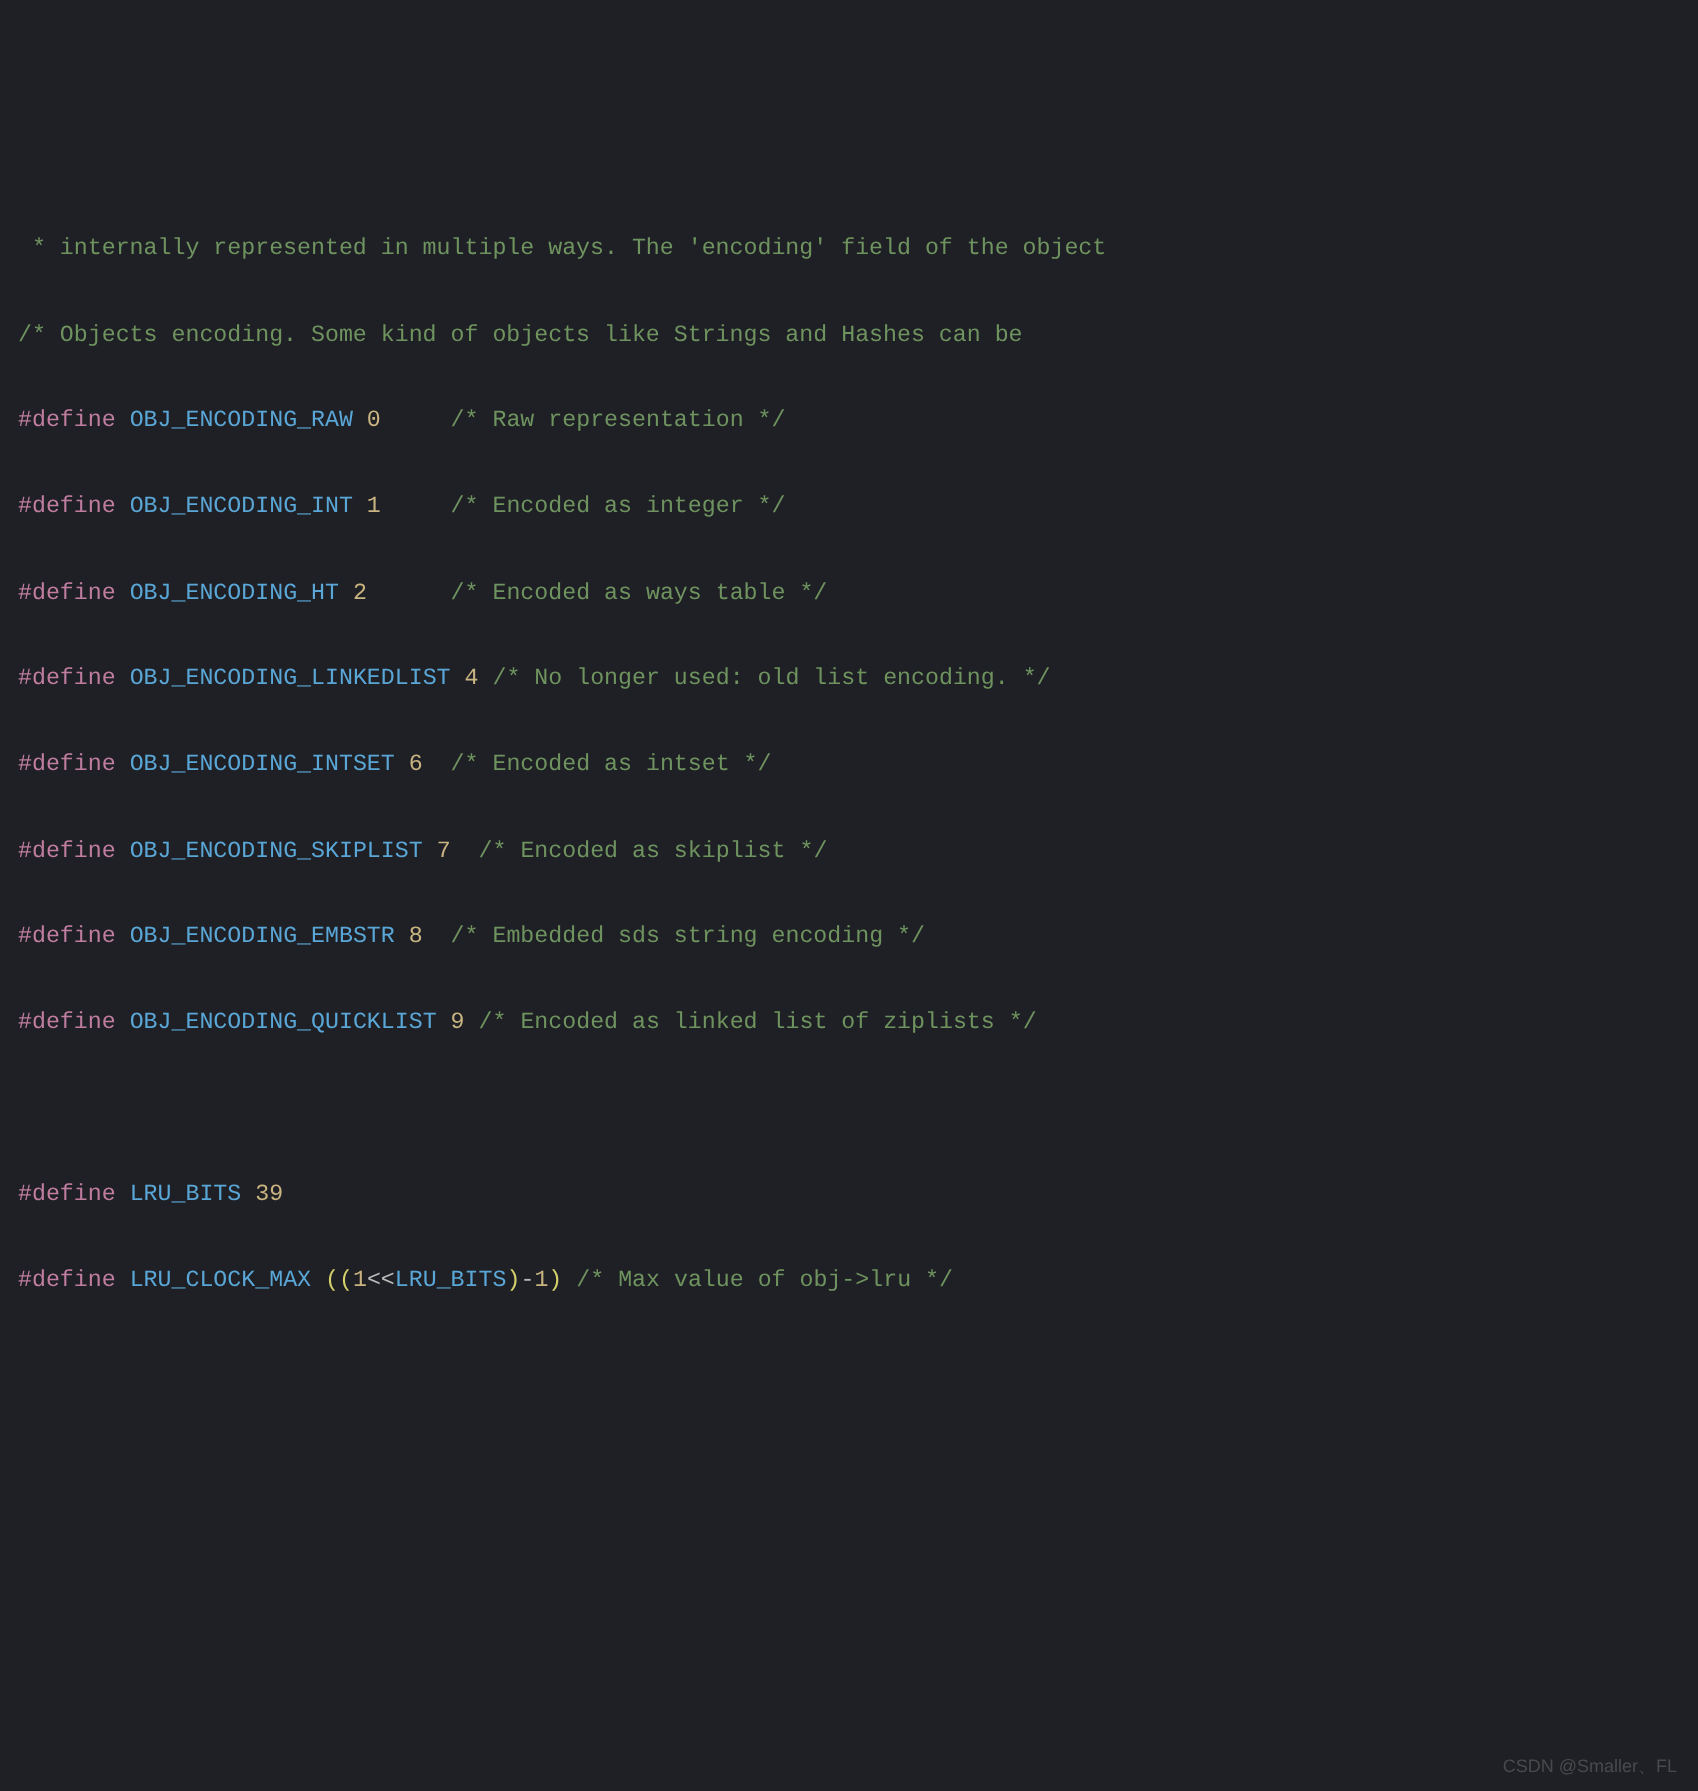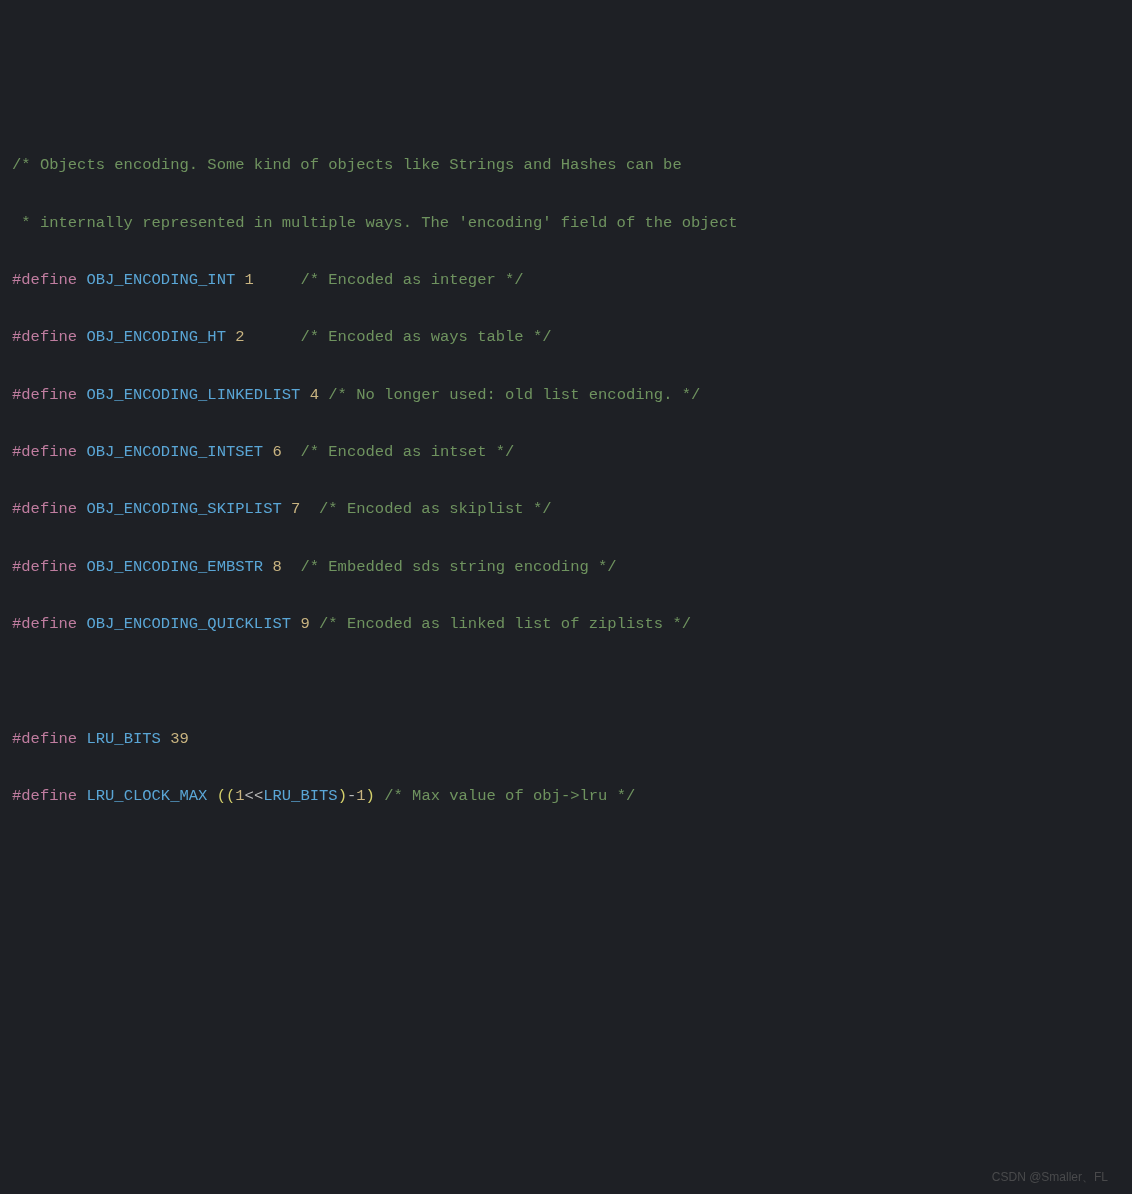--- a/index.html
+++ b/index.html
@@ -14,37 +14,38 @@
     overflow-x: hidden;
   }
   .c-comment   { color: #6f935f; }
   .c-define    { color: #c07da0; }
   .c-macro     { color: #5aa6d6; }
   .c-num       { color: #c9b481; }
   .c-paren     { color: #d4d06b; }
   .c-op        { color: #bbb; }
   .watermark {
     position: fixed;
-    right: 24px;
+    right: 14px;
     bottom: 6px;
     color: #666;
     font-size: 12px;
     font-family: sans-serif;
     opacity: 0.6;
   }
   .line { display: block; }
 </style>
 </head>
 <body>
 
 
 
 <div>
+<span class="line"><span class="c-comment"> * internally represented in multiple ways. The 'encoding' field of the object</span></span>
 <span class="line"><span class="c-comment">/* Objects encoding. Some kind of objects like Strings and Hashes can be</span></span>
-<span class="line"><span class="c-comment"> * internally represented in multiple ways. The 'encoding' field of the object</span></span>
+<span class="line"><span class="c-define">#define</span> <span class="c-macro">OBJ_ENCODING_RAW</span> <span class="c-num">0</span>     <span class="c-comment">/* Raw representation */</span></span>
 <span class="line"><span class="c-define">#define</span> <span class="c-macro">OBJ_ENCODING_INT</span> <span class="c-num">1</span>     <span class="c-comment">/* Encoded as integer */</span></span>
 <span class="line"><span class="c-define">#define</span> <span class="c-macro">OBJ_ENCODING_HT</span> <span class="c-num">2</span>      <span class="c-comment">/* Encoded as ways table */</span></span>
 <span class="line"><span class="c-define">#define</span> <span class="c-macro">OBJ_ENCODING_LINKEDLIST</span> <span class="c-num">4</span> <span class="c-comment">/* No longer used: old list encoding. */</span></span>
 <span class="line"><span class="c-define">#define</span> <span class="c-macro">OBJ_ENCODING_INTSET</span> <span class="c-num">6</span>  <span class="c-comment">/* Encoded as intset */</span></span>
 <span class="line"><span class="c-define">#define</span> <span class="c-macro">OBJ_ENCODING_SKIPLIST</span> <span class="c-num">7</span>  <span class="c-comment">/* Encoded as skiplist */</span></span>
 <span class="line"><span class="c-define">#define</span> <span class="c-macro">OBJ_ENCODING_EMBSTR</span> <span class="c-num">8</span>  <span class="c-comment">/* Embedded sds string encoding */</span></span>
 <span class="line"><span class="c-define">#define</span> <span class="c-macro">OBJ_ENCODING_QUICKLIST</span> <span class="c-num">9</span> <span class="c-comment">/* Encoded as linked list of ziplists */</span></span>
 <span class="line"> </span>
 <span class="line"><span class="c-define">#define</span> <span class="c-macro">LRU_BITS</span> <span class="c-num">39</span></span>
 <span class="line"><span class="c-define">#define</span> <span class="c-macro">LRU_CLOCK_MAX</span> <span class="c-paren">((</span><span class="c-num">1</span><span class="c-op">&lt;&lt;</span><span class="c-macro">LRU_BITS</span><span class="c-paren">)</span><span class="c-op">-</span><span class="c-num">1</span><span class="c-paren">)</span> <span class="c-comment">/* Max value of obj-&gt;lru */</span></span>

